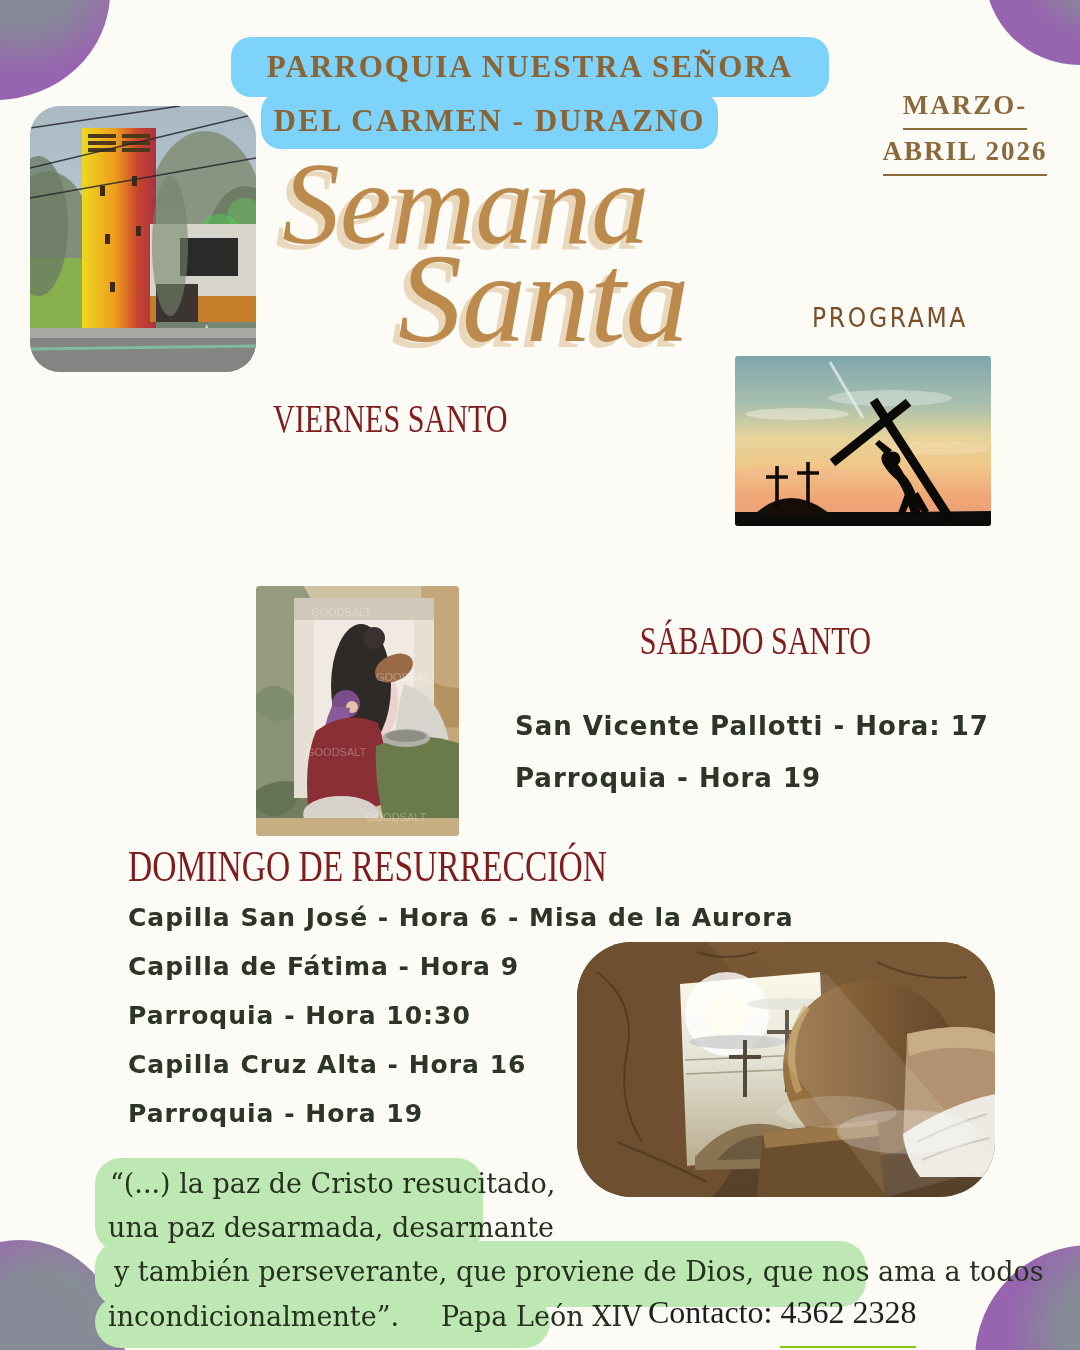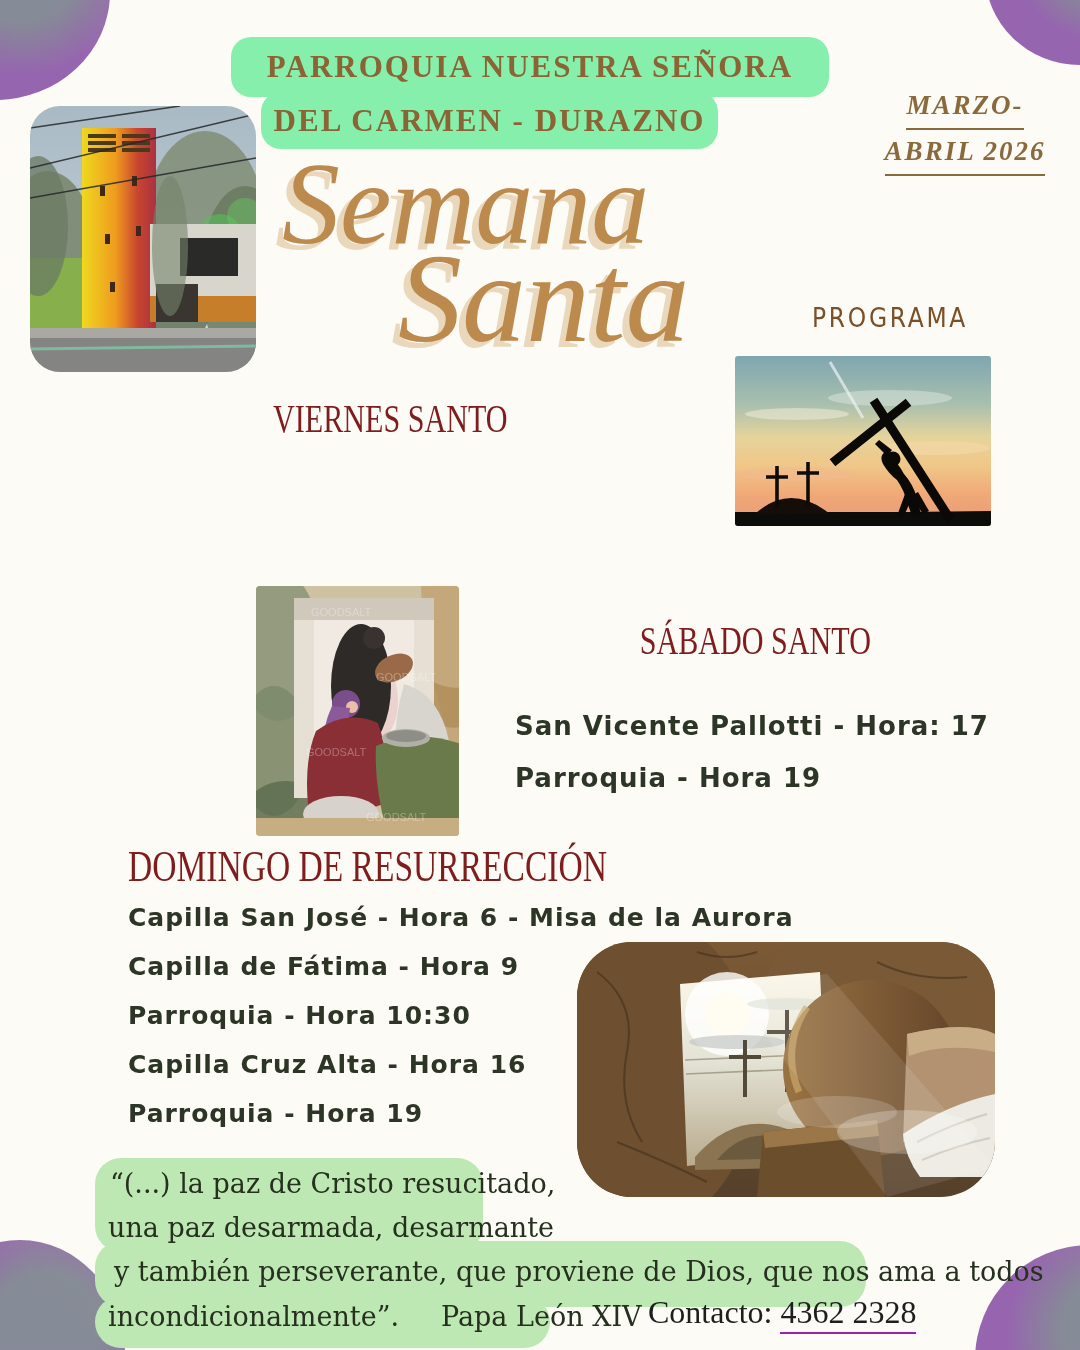--- a/index.html
+++ b/index.html
@@ -15,31 +15,31 @@
       radial-gradient(circle at 62% 38%, rgba(120,170,130,.55) 0 28%, rgba(120,170,130,0) 55%),
       radial-gradient(circle at 30% 70%, rgba(150,100,175,.9) 0 60%, rgba(150,100,175,0) 85%),
       #9d6fb0;
   }
   .blob-tl{left:-120px;top:-115px;width:230px;height:215px;}
   .blob-tr{left:985px;top:-120px;width:190px;height:185px;}
   .blob-bl{left:-85px;top:1240px;width:210px;height:230px;}
   .blob-br{left:975px;top:1245px;width:230px;height:230px;}
   
   .banner-line{
-    position:absolute;background:#86efac;border-radius:20px;
+    position:absolute;background:#7dd3fc;border-radius:20px;
     display:flex;align-items:center;justify-content:center;
     font-family:"Liberation Serif",serif;font-weight:bold;
     color:#8a6434;font-size:31px;letter-spacing:2px;
   }
   .banner-1{left:231px;top:37px;width:598px;height:60px;}
   .banner-2{left:261px;top:92px;width:457px;height:57px;}
   
   .date-badge{
     position:absolute;left:860px;top:84px;width:210px;text-align:center;
-    font-family:"Liberation Serif",serif;font-style:italic;font-weight:bold;
+    font-family:"Liberation Serif",serif;font-weight:bold;
     color:#8a693c;font-size:27px;letter-spacing:2px;line-height:43px;
   }
   .date-badge span{display:inline-block;border-bottom:2px solid #8a693c;padding-bottom:1px;}
   
   .title-word{
     position:absolute;font-family:"Liberation Serif",serif;font-style:italic;
     color:#bd8a4d;line-height:1;
     text-shadow:-7px 6px 0 rgba(216,187,140,.55);
   }
   .title-1{left:282px;top:146px;font-size:116px;}
@@ -87,21 +87,21 @@
   .ql-1{left:110px;top:1168px;}
   .ql-2{left:108px;top:1212px;}
   .ql-3{left:114px;top:1256px;}
   .ql-4{left:108px;top:1301px;}
   .ql-4 .attr{margin-left:42px;margin-top:24px;}
   
   .contact{
     position:absolute;left:648px;top:1294px;font-family:"Liberation Serif",serif;
     font-size:32px;color:#1e1e1e;white-space:nowrap;
   }
-  .contact .num{border-bottom:2px solid #a21caf;padding-bottom:2px;}
+  .contact .num{border-bottom:2px solid #84cc16;padding-bottom:16px;}
 </style>
 </head>
 <body>
 
 <div class="poster">
 
   <div class="blob blob-tl"></div>
   <div class="blob blob-tr"></div>
   <div class="blob blob-bl"></div>
   <div class="blob blob-br"></div>

